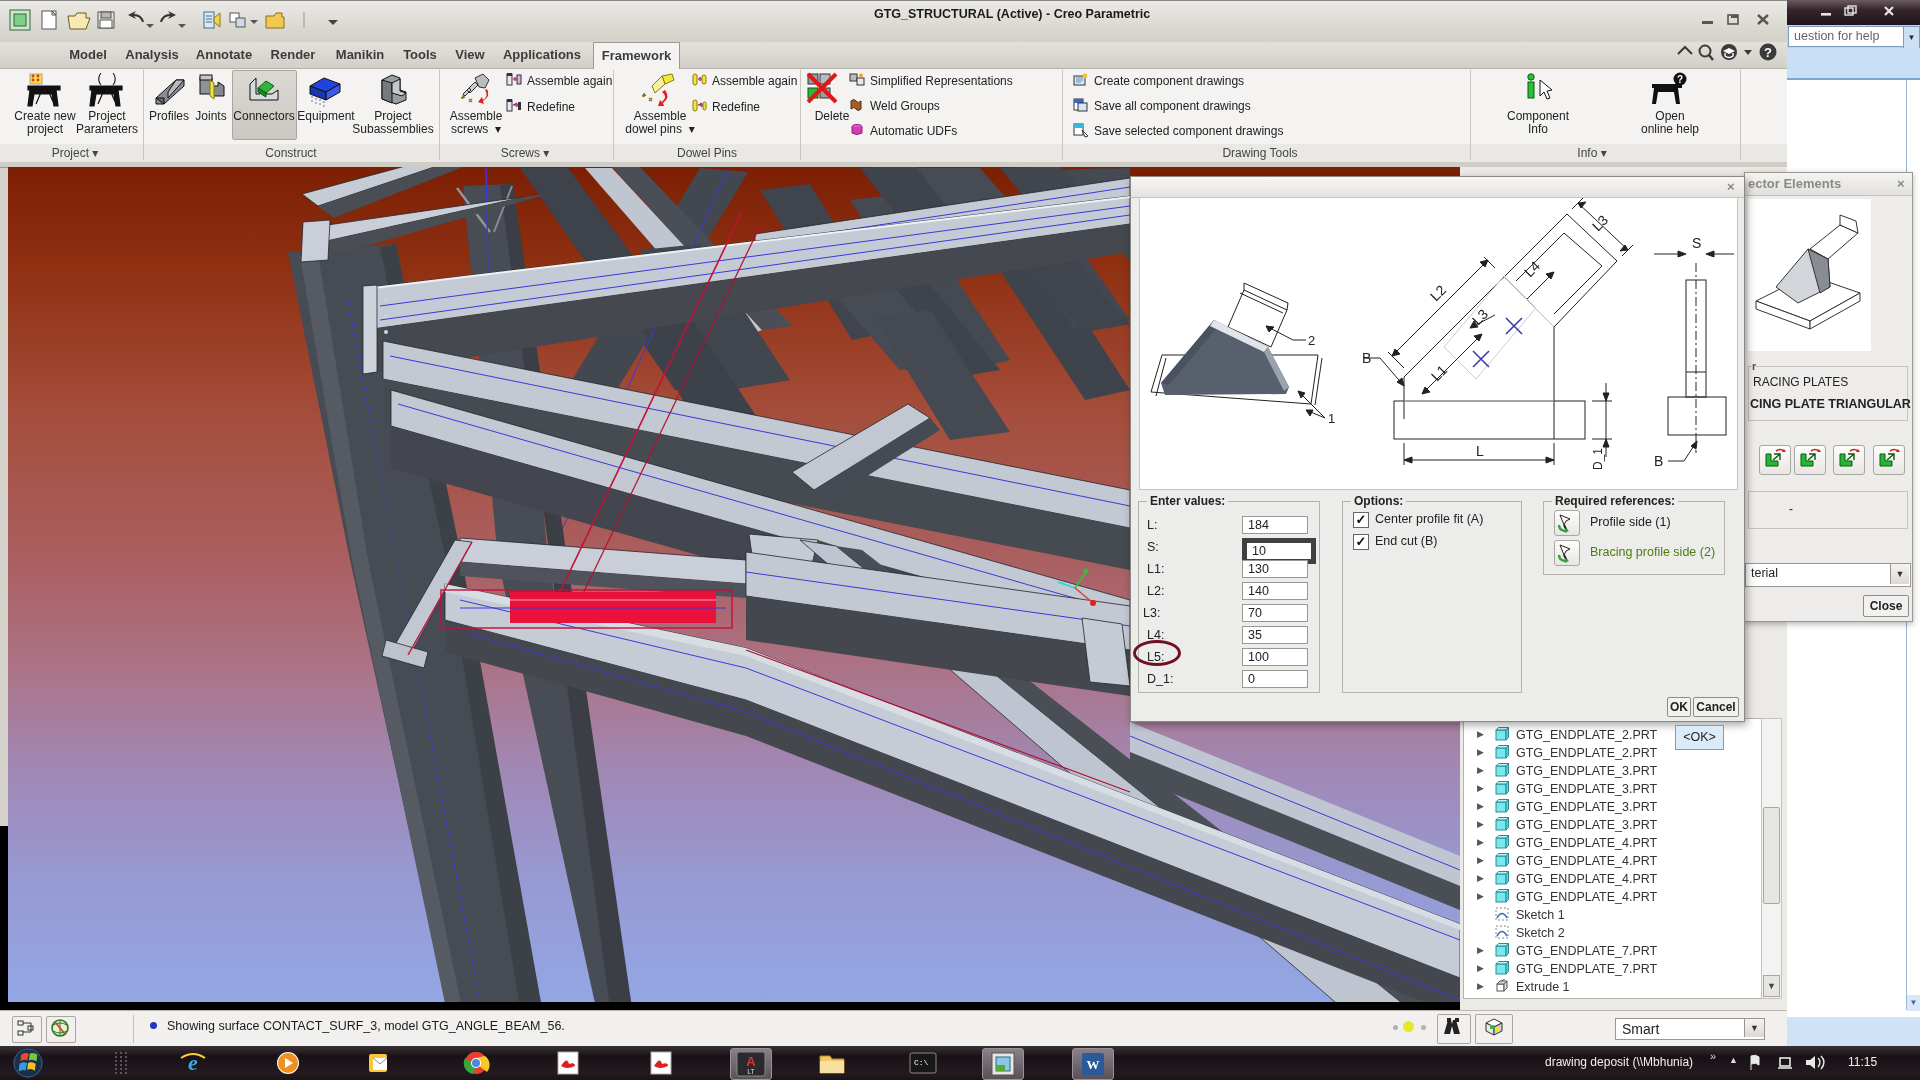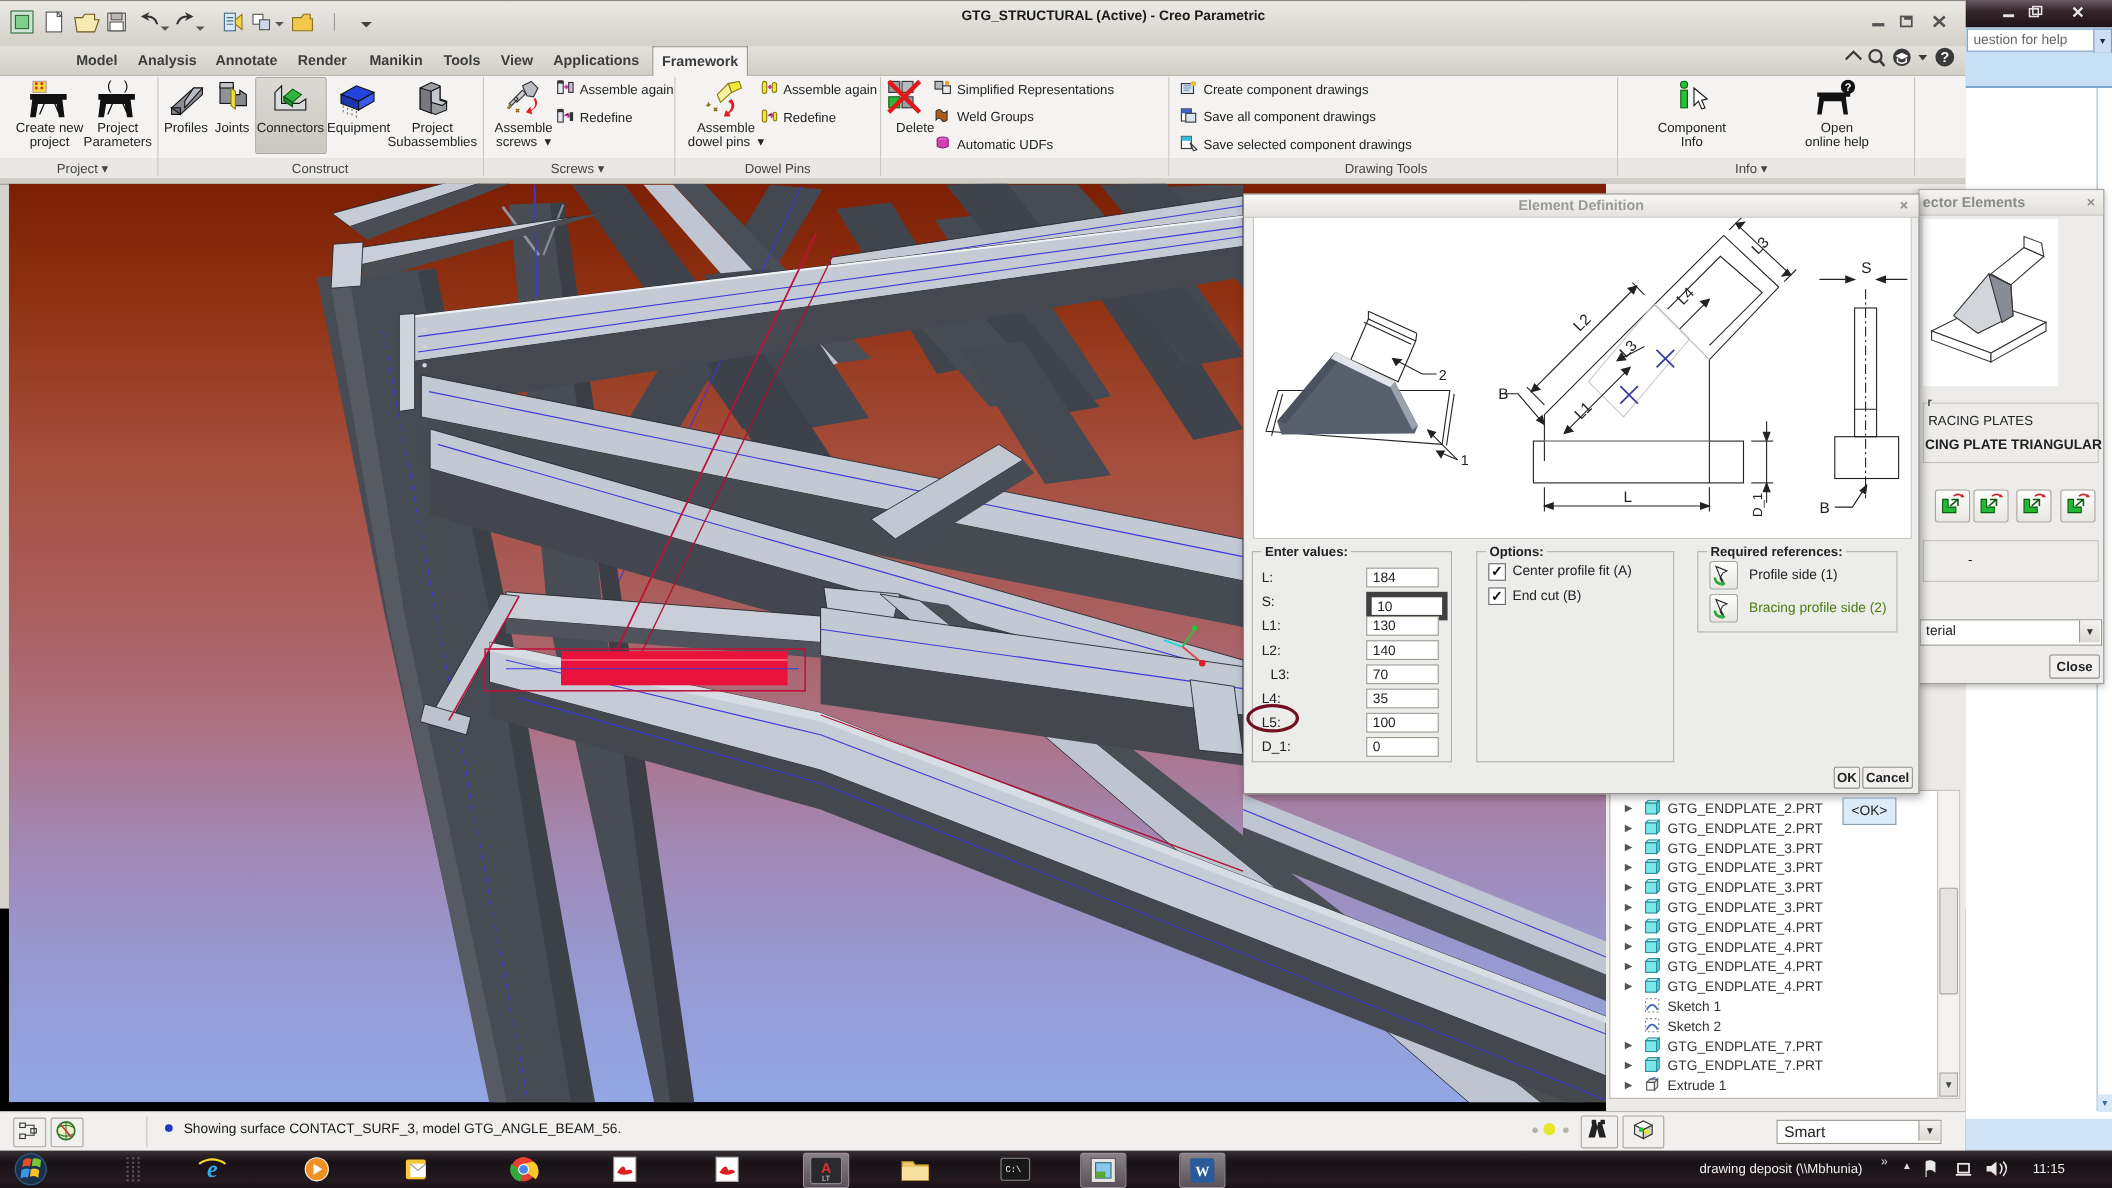--- a/index.html
+++ b/index.html
@@ -630,21 +630,20 @@
   </div>
   <div class="ab" style="left:0;top:390px;width:164px;height:22px;background:#fff;border:1px solid #9a978f;">
     <div class="ab" style="left:5px;top:2px;font-size:12.5px;color:#222;">terial</div>
     <div class="ab" style="left:144px;top:0;width:18px;height:20px;background:linear-gradient(#f4f3f1,#dcd9d3);border-left:1px solid #9a978f;text-align:center;font-size:9px;line-height:20px;color:#333;">▼</div>
   </div>
   <div class="btn" style="left:118px;top:422px;width:44px;height:20px;line-height:20px;">Close</div>
 </div>
 
 <div class="ab" id="dialog" style="left:1130px;top:176px;width:613px;height:544px;background:#ececeb;border:1px solid #8a8880;box-shadow:2px 3px 8px rgba(0,0,0,0.35);">
   <div class="ab" style="left:0;top:0;width:100%;height:20px;background:linear-gradient(#f7f6f4,#e5e3df);border-bottom:1px solid #c5c2bc;">
-    <div class="ab" style="left:0;top:2px;width:100%;text-align:center;font-size:13px;font-weight:bold;color:#999;">Element Definition</div>
     <div class="ab" style="left:596px;top:2px;font-size:13px;font-weight:bold;color:#888;">×</div>
   </div>
   <div class="ab" style="left:8px;top:20px;width:597px;height:291px;background:#fff;border:1px solid #c8c6c2;">
     <svg width="597" height="291" viewBox="0 0 597 291">
 
       <g stroke="#222" fill="none" stroke-width="1">
         <polygon points="11,194 22,157 178,157 171,206" fill="#fff"></polygon>
         <line x1="182" y1="160" x2="175" y2="207"></line>
         <line x1="26" y1="160" x2="16" y2="198"></line>
         <polygon points="88,129 104,92 147,112 131,149" fill="#fff"></polygon>
@@ -744,21 +743,21 @@
         <div class="ab" style="left:7px;top:324px;width:180px;height:190px;border:1px solid #b5b2ac;">
           <div class="ab" style="left:8px;top:-8px;background:#ececeb;font-size:12px;font-weight:bold;color:#222;padding:0 3px;">Enter values:</div>
           <div class="ab" style="left:8px;top:14px;font-size:12.5px;color:#222;height:18px;line-height:18px;">L:</div>
           <div class="ab" style="left:103px;top:14px;width:59px;height:16px;background:#fff;border:1px solid #9a978f;font-size:12.5px;color:#222;line-height:16px;padding-left:5px;">184</div>
           <div class="ab" style="left:8px;top:36px;font-size:12.5px;color:#222;height:18px;line-height:18px;">S:</div>
           <div class="ab" style="left:103px;top:36px;width:59px;height:16px;background:#fff;border:5px solid #404040;font-size:12.5px;color:#222;line-height:16px;padding-left:5px;">10</div>
           <div class="ab" style="left:8px;top:58px;font-size:12.5px;color:#222;height:18px;line-height:18px;">L1:</div>
           <div class="ab" style="left:103px;top:58px;width:59px;height:16px;background:#fff;border:1px solid #9a978f;font-size:12.5px;color:#222;line-height:16px;padding-left:5px;">130</div>
           <div class="ab" style="left:8px;top:80px;font-size:12.5px;color:#222;height:18px;line-height:18px;">L2:</div>
           <div class="ab" style="left:103px;top:80px;width:59px;height:16px;background:#fff;border:1px solid #9a978f;font-size:12.5px;color:#222;line-height:16px;padding-left:5px;">140</div>
-          <div class="ab" style="left:16px;top:102px;font-size:12.5px;color:#222;height:18px;line-height:18px;">L3:</div>
+          <div class="ab" style="left:4px;top:102px;font-size:12.5px;color:#222;height:18px;line-height:18px;">L3:</div>
           <div class="ab" style="left:103px;top:102px;width:59px;height:16px;background:#fff;border:1px solid #9a978f;font-size:12.5px;color:#222;line-height:16px;padding-left:5px;">70</div>
           <div class="ab" style="left:8px;top:124px;font-size:12.5px;color:#222;height:18px;line-height:18px;">L4:</div>
           <div class="ab" style="left:103px;top:124px;width:59px;height:16px;background:#fff;border:1px solid #9a978f;font-size:12.5px;color:#222;line-height:16px;padding-left:5px;">35</div>
           <div class="ab" style="left:8px;top:146px;font-size:12.5px;color:#222;height:18px;line-height:18px;">L5:</div>
           <div class="ab" style="left:103px;top:146px;width:59px;height:16px;background:#fff;border:1px solid #9a978f;font-size:12.5px;color:#222;line-height:16px;padding-left:5px;">100</div>
           <div class="ab" style="left:8px;top:168px;font-size:12.5px;color:#222;height:18px;line-height:18px;">D_1:</div>
           <div class="ab" style="left:103px;top:168px;width:59px;height:16px;background:#fff;border:1px solid #9a978f;font-size:12.5px;color:#222;line-height:16px;padding-left:5px;">0</div>
           <div class="ab" style="left:-6px;top:138px;width:42px;height:20px;border:3px solid #701020;border-radius:50%;"></div>
         </div>
       </div>

